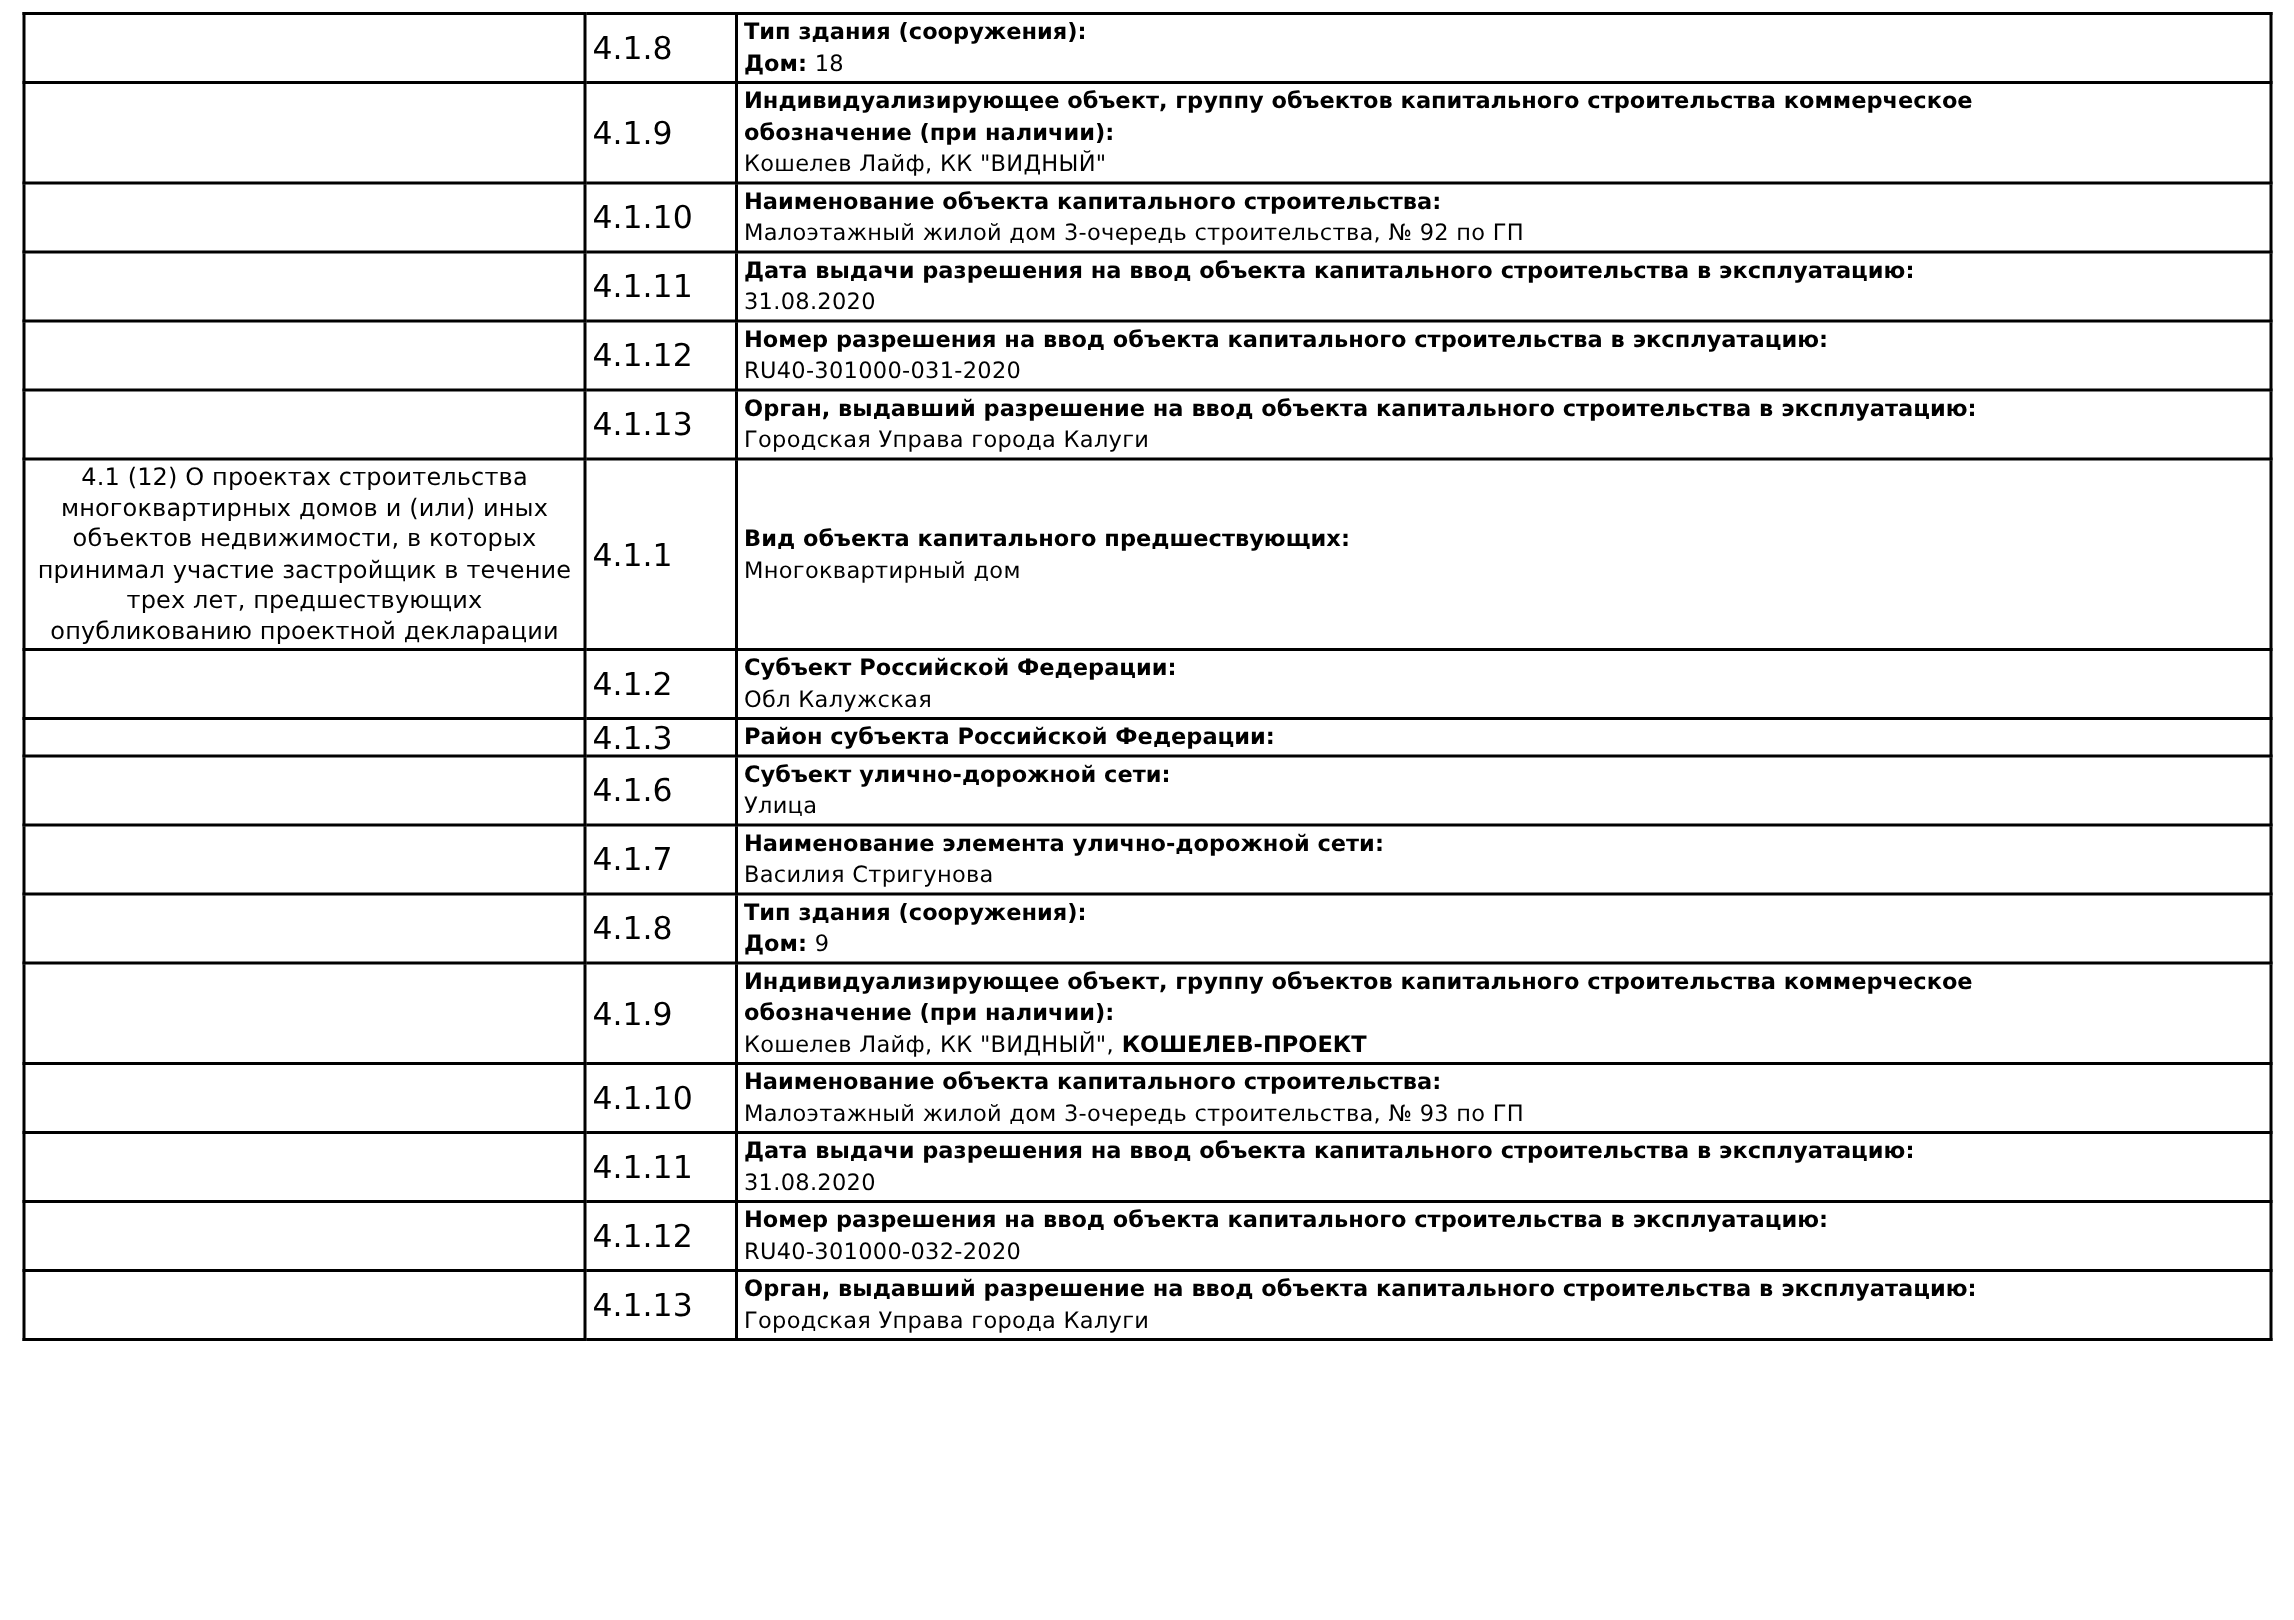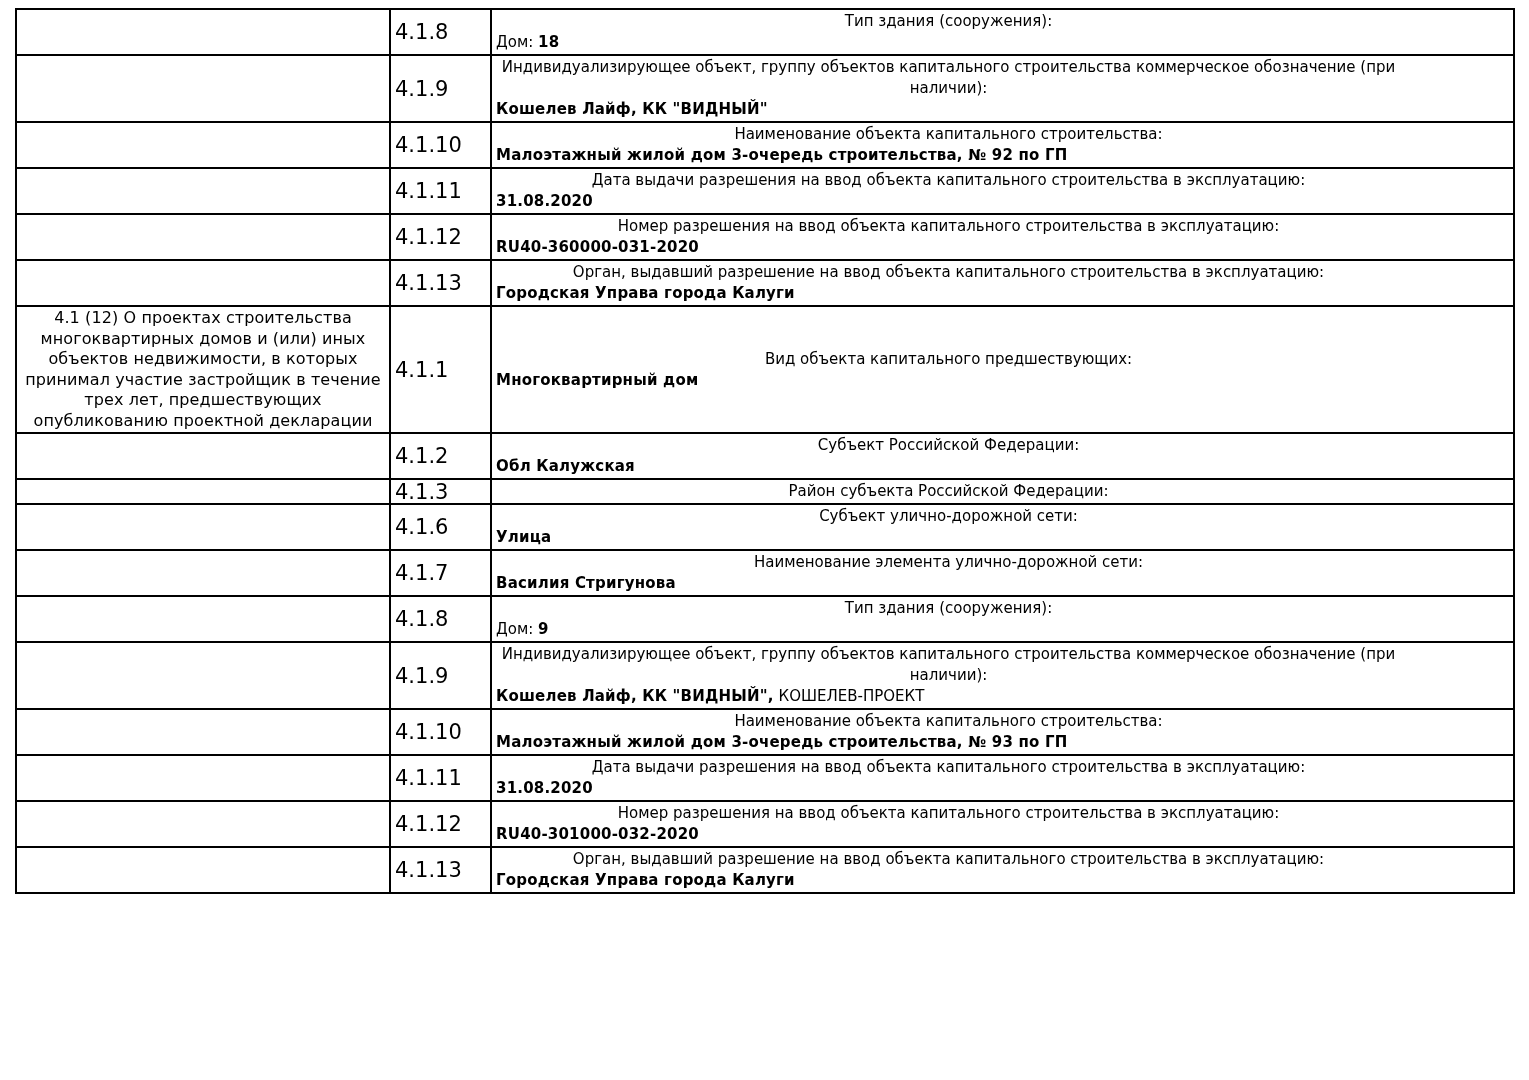--- a/index.html
+++ b/index.html
@@ -38,25 +38,24 @@
     font-size: 21px;
     line-height: 20px;
   }
   td.c-content {
     width: 1023px;
     font-size: 15px;
     line-height: 21px;
   }
   .field-label {
     max-width: 905px;
-    font-weight: 400;
-    text-align: center;
+    font-weight: 700;
   }
-  .field-value .seg { font-weight: 400; }
-  .field-value .seg.bold { font-weight: 700; letter-spacing: 0.2px; text-align: right; }
+  .field-value .seg { font-weight: 700; }
+  .field-value .seg.bold { font-weight: 400; letter-spacing: 0.2px; text-align: right; }
 </style>
 </head>
 <body>
 
 <table class="decl">
   <tbody id="table-body">
       <tr>
     <td class="c-desc"></td>
     <td class="c-code"><span>4.1.8</span></td>
     <td class="c-content">
@@ -86,21 +85,21 @@
     <td class="c-content">
       <div class="field-label">Дата выдачи разрешения на ввод объекта капитального строительства в эксплуатацию:</div>
       <div class="field-value"><span class="seg bold">31.08.2020</span></div>
     </td>
   </tr>
       <tr>
     <td class="c-desc"></td>
     <td class="c-code"><span>4.1.12</span></td>
     <td class="c-content">
       <div class="field-label">Номер разрешения на ввод объекта капитального строительства в эксплуатацию:</div>
-      <div class="field-value"><span class="seg bold">RU40-360000-031-2020</span></div>
+      <div class="field-value"><span class="seg bold">RU40-301000-031-2020</span></div>
     </td>
   </tr>
       <tr>
     <td class="c-desc"></td>
     <td class="c-code"><span>4.1.13</span></td>
     <td class="c-content">
       <div class="field-label">Орган, выдавший разрешение на ввод объекта капитального строительства в эксплуатацию:</div>
       <div class="field-value"><span class="seg bold">Городская Управа города Калуги</span></div>
     </td>
   </tr>

